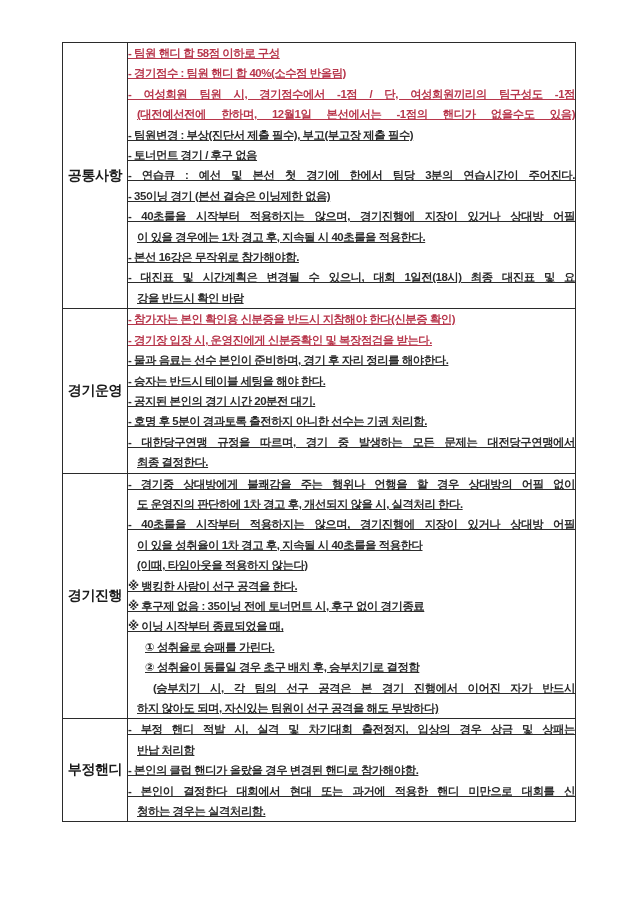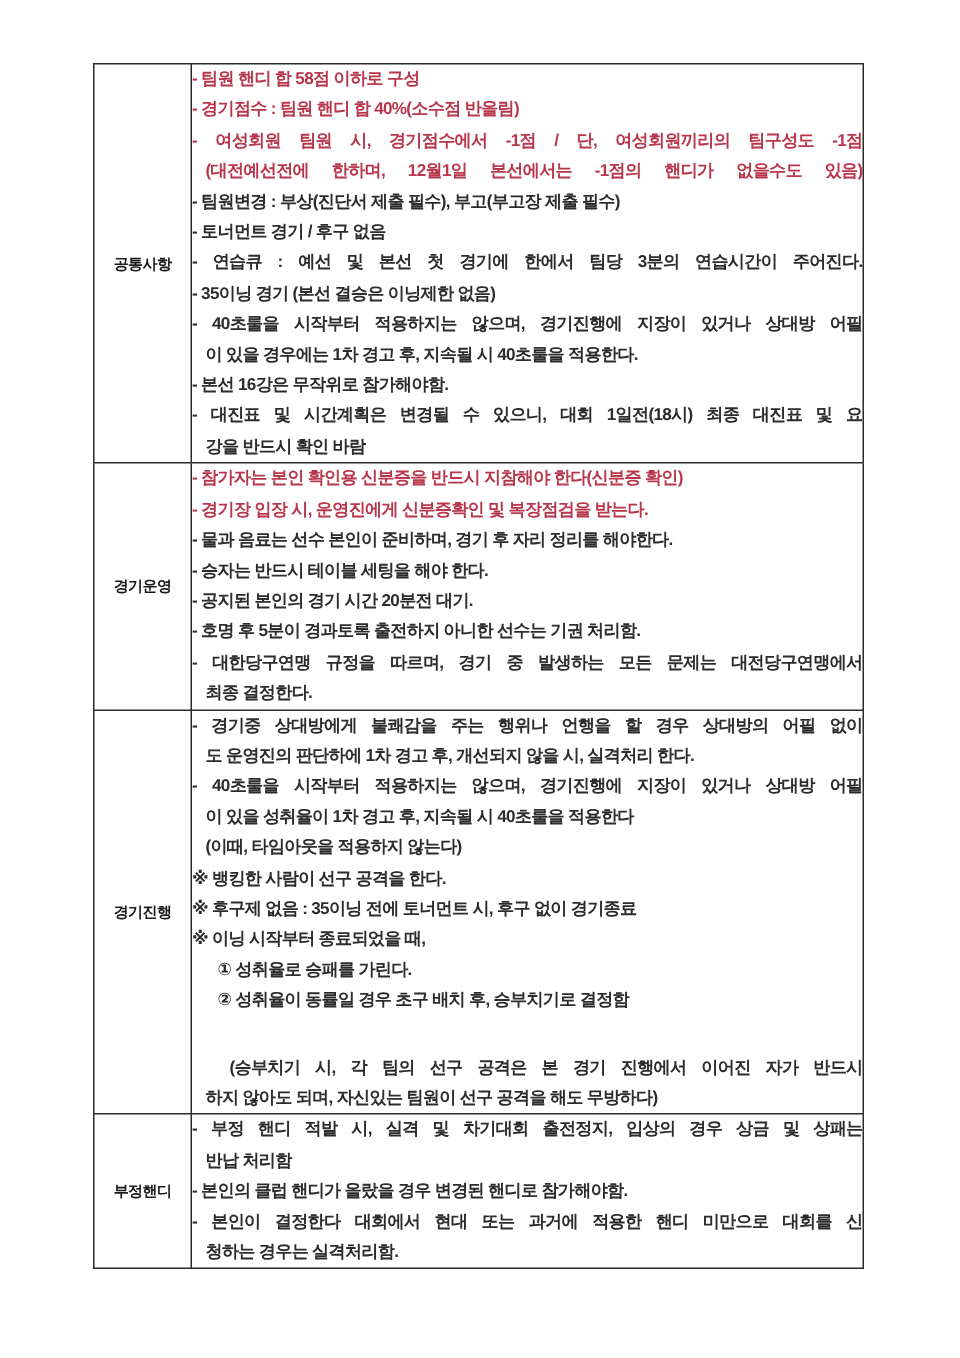--- a/index.html
+++ b/index.html
@@ -37,57 +37,58 @@
   .rules-table td {
     border: 1.3px solid #2b2b2b;
     vertical-align: middle;
     padding: 0;
   }
 
   .label-cell {
     width: 64px;
     text-align: center;
     font-weight: bold;
-    font-size: 10px;
+    font-size: 14px;
     letter-spacing: -0.4px;
     color: #1a1a1a;
     padding: 4px 2px;
   }
 
   .body-cell {
     padding: 7px 8px 8px 6px;
     font-size: 11.4px;
     line-height: 20.4px;
     letter-spacing: -0.45px;
     color: #2c2c2c;
   }
 
   .line {
     display: block;
     white-space: nowrap;
     text-align: justify;
     text-align-last: justify;
     font-weight: bold;
+    text-decoration: underline;
   }
 
   
   .line.just {
     text-align-last: justify;
   }
   .line.plain {
     text-align-last: left;
   }
 
   .line.red {
     color: #b8374c;
   }
 
   .line.cont  { padding-left: 9px; }
   .line.cont2 { padding-left: 17px; }
-  .line.cont3 { padding-left: 25px; margin-top: 24px; }
+  .line.cont3 { padding-left: 25px; }
 </style>
 </head>
 <body>
 
 <div class="page">
   <table class="rules-table">
     <tbody>
         <tr>
           <td class="label-cell">공통사항</td>
           <td class="body-cell">

